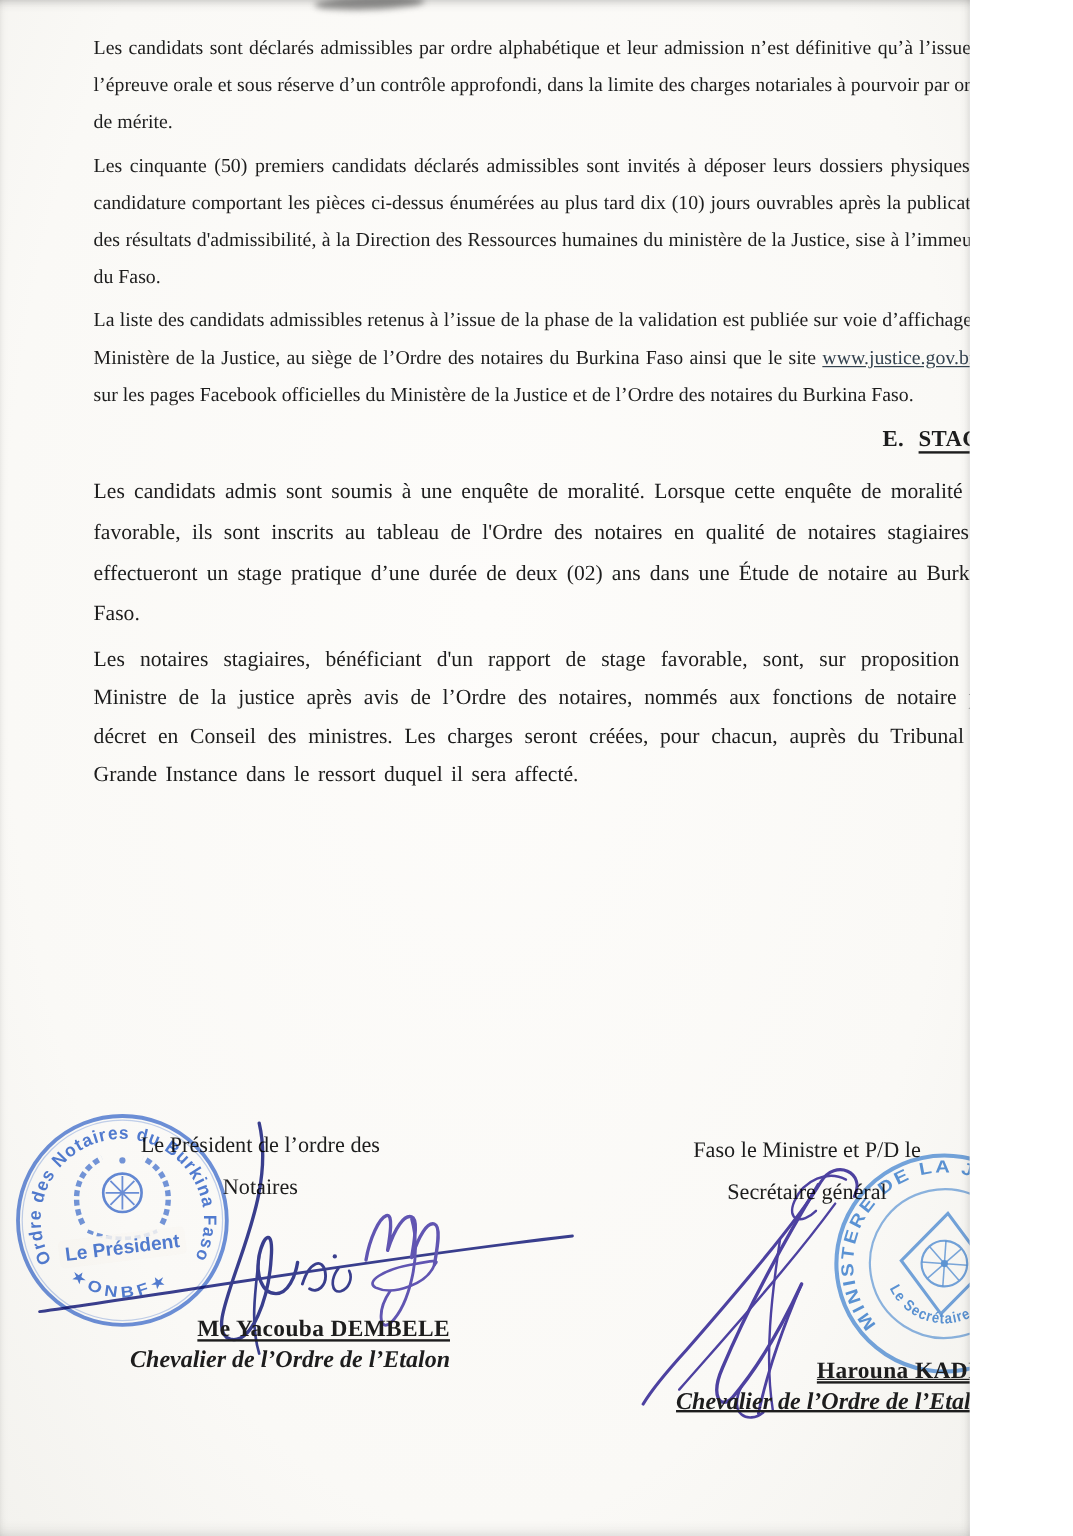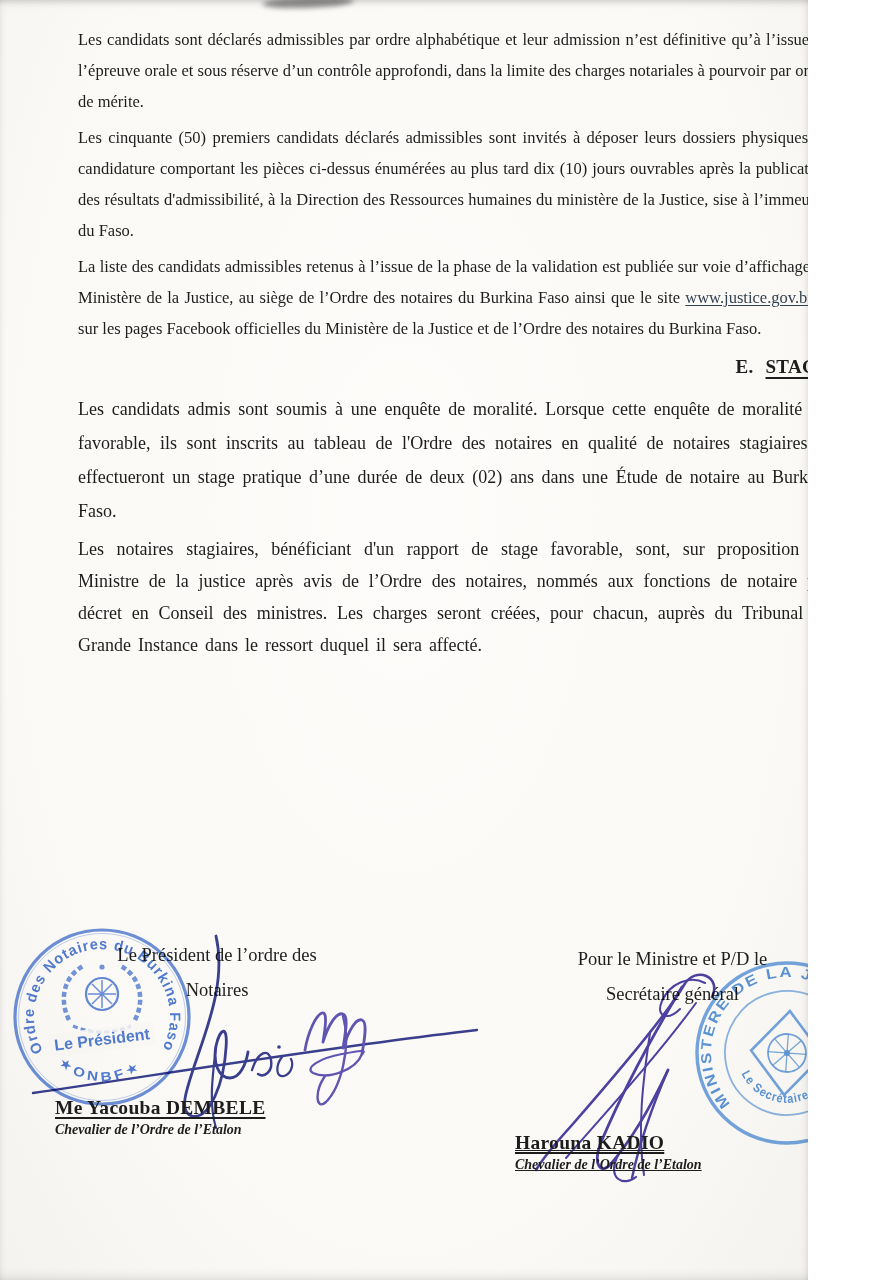--- a/index.html
+++ b/index.html
@@ -41,28 +41,28 @@
   h3.sec-head .sec-title { text-decoration: underline; text-decoration-thickness: 2px; text-underline-offset: 4px; }
   h3.head-f { margin: 2px 0 8px 0; }
   p.loose { font-size: 18px; line-height: 34px; word-spacing: 2.5px; }
   p.loose7 { line-height: 32px; margin-bottom: 6px; }
   p.closing { font-weight: 700; font-size: 17.5px; line-height: 32px; word-spacing: 3px; margin-top: 0; }
 
   .sig-title { position: absolute; text-align: center; font-size: 18.5px; line-height: 26px; }
   .sig-title .t2 { margin-top: 9px; }
   .sig-title-left  { left: 62px;  top: 942px; width: 310px; }
   .sig-title-right { left: 520px; top: 946px; width: 305px; }
-  .sig-nameblock { position: absolute; text-align: left; }
+  .sig-nameblock { position: absolute; text-align: right; }
   .sig-name-left  { left: 55px;  top: 1097px; width: 320px; }
   .sig-name-right { left: 515px; top: 1132px; width: 315px; text-decoration: underline; }
   .sig-name {
     font-size: 19.5px; font-weight: 700; letter-spacing: .3px;
     text-decoration: underline; text-decoration-thickness: 2px; text-underline-offset: 3px;
   }
-  .sig-honor { font-size: 14px; font-style: italic; font-weight: 600; margin-top: 3px; }
+  .sig-honor { font-size: 20px; font-style: italic; font-weight: 600; margin-top: 3px; }
 
   .stamp { position: absolute; mix-blend-mode: multiply; opacity: .9; }
   .stamp-left  { left: 7px;   top: 922px; }
   .stamp-right { left: 687px; top: 953px; }
   .ink { position: absolute; mix-blend-mode: multiply; }
   .ink-left  { left: 20px;  top: 920px; }
   .ink-right { left: 500px; top: 935px; }
 
   .page-number { position: absolute; left: 806px; top: 1186px; width: 30px; text-align: center; font-size: 16.5px; }
   .stamp text { font-family: "Liberation Sans", "DejaVu Sans", sans-serif; }
@@ -85,21 +85,21 @@
 
 
     <p class="loose loose7">Les notaires stagiaires, bénéficiant d'un rapport de stage favorable, sont, sur proposition du Ministre de la justice après avis de l’Ordre des notaires, nommés aux fonctions de notaire par décret en Conseil des ministres. Les charges seront créées, pour chacun, auprès du Tribunal de Grande Instance dans le ressort duquel il sera affecté.</p>
   </main>
 
   <div class="sig-title sig-title-left">
     <div class="t1">Le Président de l’ordre des</div>
     <div class="t2">Notaires</div>
   </div>
   <div class="sig-title sig-title-right">
-    <div class="t1">Pour le Ministre et P/D le</div>
+    <div class="t1">Faso le Ministre et P/D le</div>
     <div class="t2">Secrétaire général</div>
   </div>
 
   <svg class="stamp stamp-left" width="190" height="190" viewBox="0 0 190 190">
     <defs>
       <path id="arcL-ring" d="M 36.1 129 A 68 68 0 1 1 153.9 129" fill="none"></path>
       <path id="arcL-bottom" d="M 49.7 140.3 A 64 64 0 0 0 140.3 140.3" fill="none"></path>
     </defs>
     <g fill="none" stroke="#3f6fd2">
       <circle cx="95" cy="95" r="87" stroke-width="3.2" opacity=".85"></circle>

